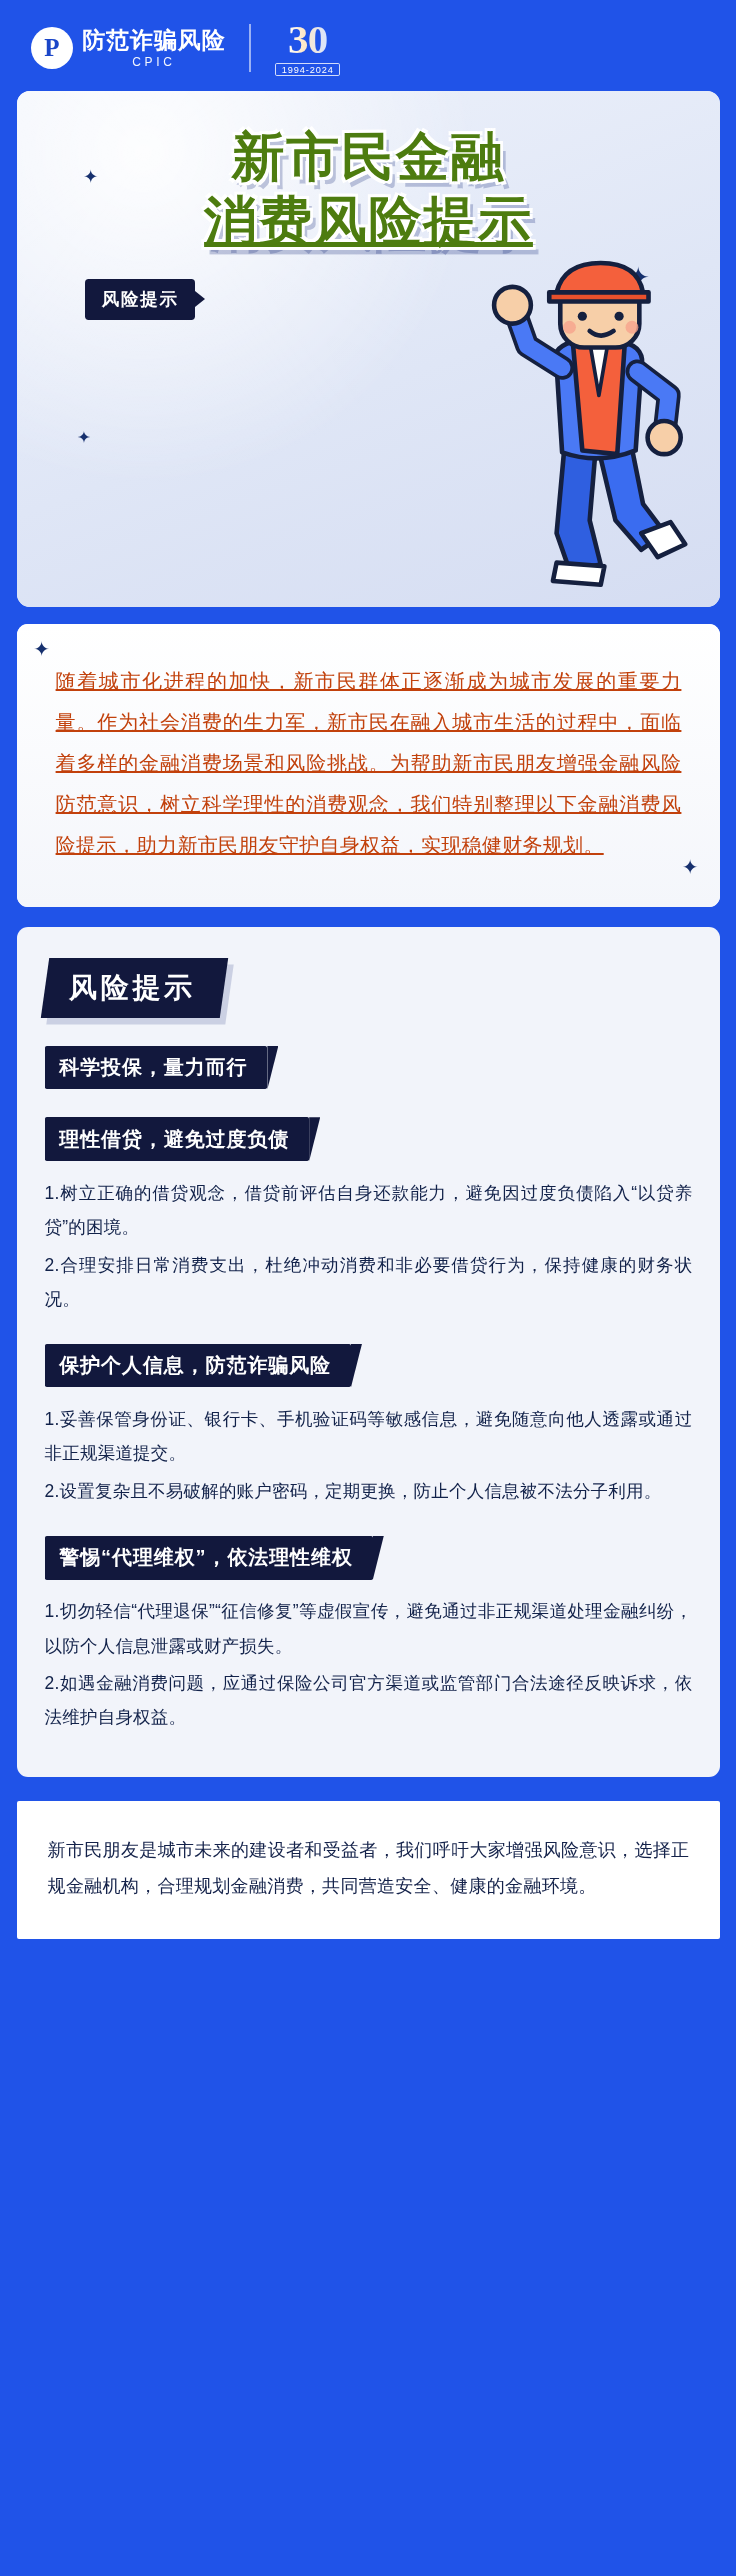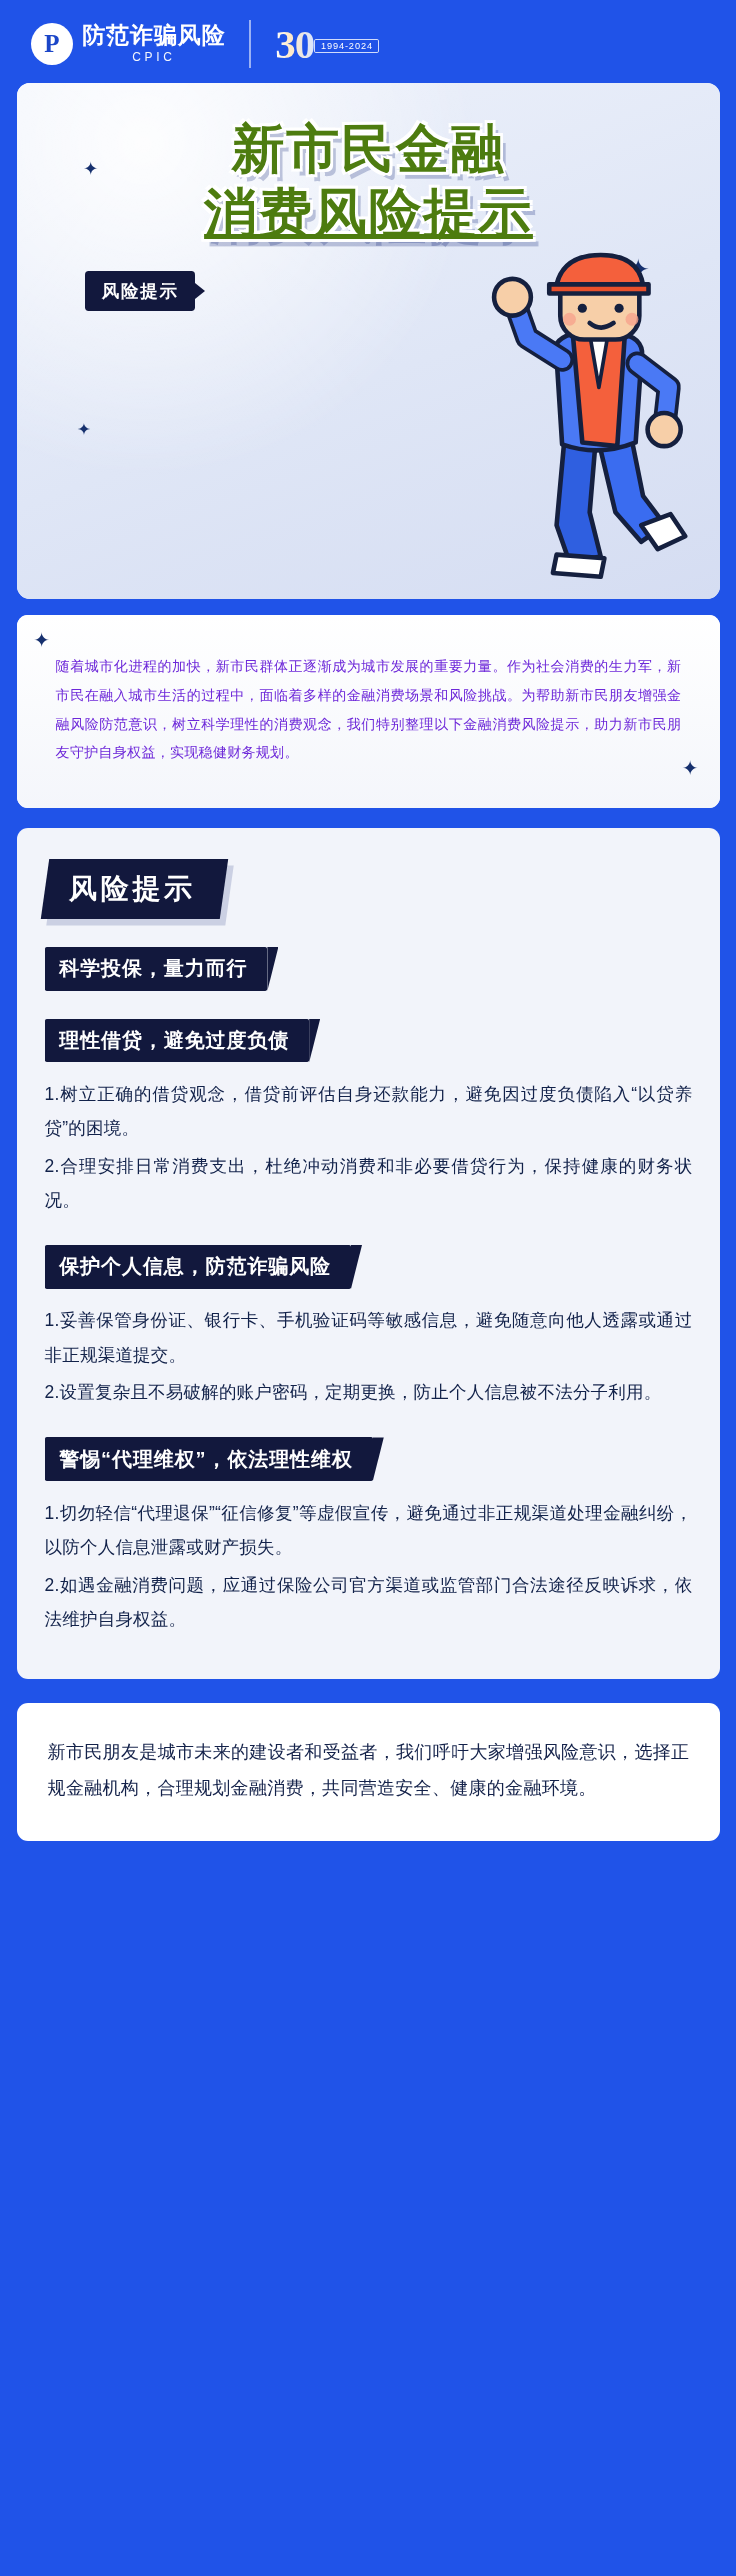--- a/index.html
+++ b/index.html
@@ -63,20 +63,21 @@
     text-align: center;
   }
   .divider-v {
     width: 1.8px;
     height: 48px;
     background: rgba(255,255,255,.55);
     margin: 0 5.5px;
   }
   .anniv {
     display: flex;
+    flex-direction: column;
     align-items: center;
     color: #ffffff;
   }
   .anniv-num {
     font-size: 41px;
     font-weight: bold;
     font-family: "Liberation Serif", serif;
     letter-spacing: -0.9px;
     line-height: .95;
     background: linear-gradient(90deg,#ffffff 0%,#ffe9c8 40%,#d8e4ff 100%);
@@ -189,25 +190,26 @@
   }
   .intro-card::before {
     content: "";
     position: absolute;
     inset: 0;
     border-radius: 11px;
     background: linear-gradient(180deg,#ffffff 0%, #f4f6fb 100%);
   }
   .intro-text {
     position: relative;
-    font-size: 14px;
+    font-size: 20px;
     line-height: 2.05;
-    color: #6d28d9;
+    color: #c2410c;
     text-align: justify;
     letter-spacing: 0.3px;
+    text-decoration: underline;
   }
   .deco-diamond {
     position: absolute;
     color: #16306e;
     font-size: 20px;
   }
 
   
   .section {
     margin: 20px 16.6px 0 16.6px;
@@ -259,21 +261,21 @@
     color: #12224a;
     text-align: justify;
     letter-spacing: 0.2px;
   }
   .item-body p { margin: 0 0 3.7px 0; }
 
   
   .footer-card {
     margin: 24px 16.6px 28px 16.6px;
     background: #ffffff;
-    border-radius: 11px;
+    border-radius: 2px;
     padding: 31px 31px 35px 31px;
   }
   .footer-text {
     font-size: 18px;
     line-height: 2.0;
     color: #14224a;
     text-align: justify;
     letter-spacing: 0.3px;
   }
 </style>

